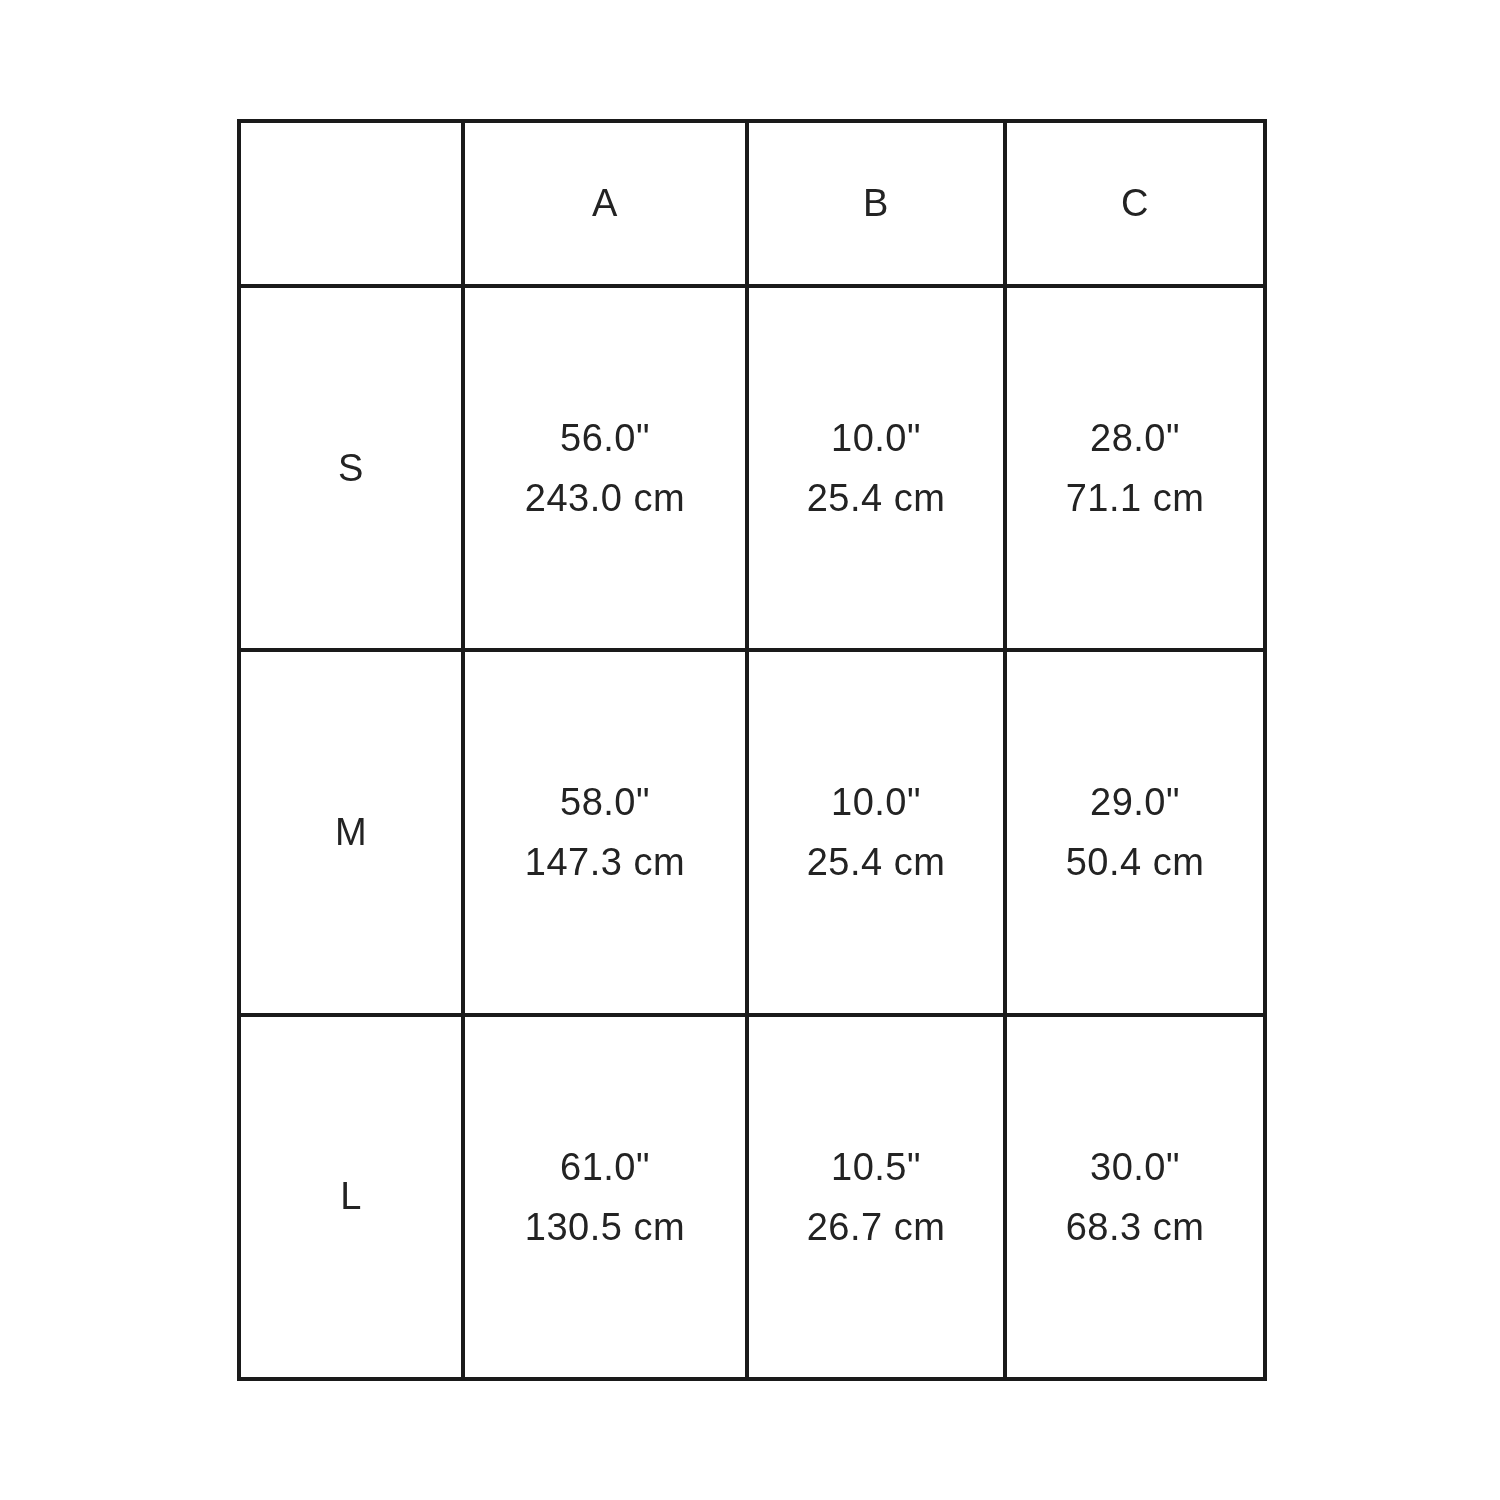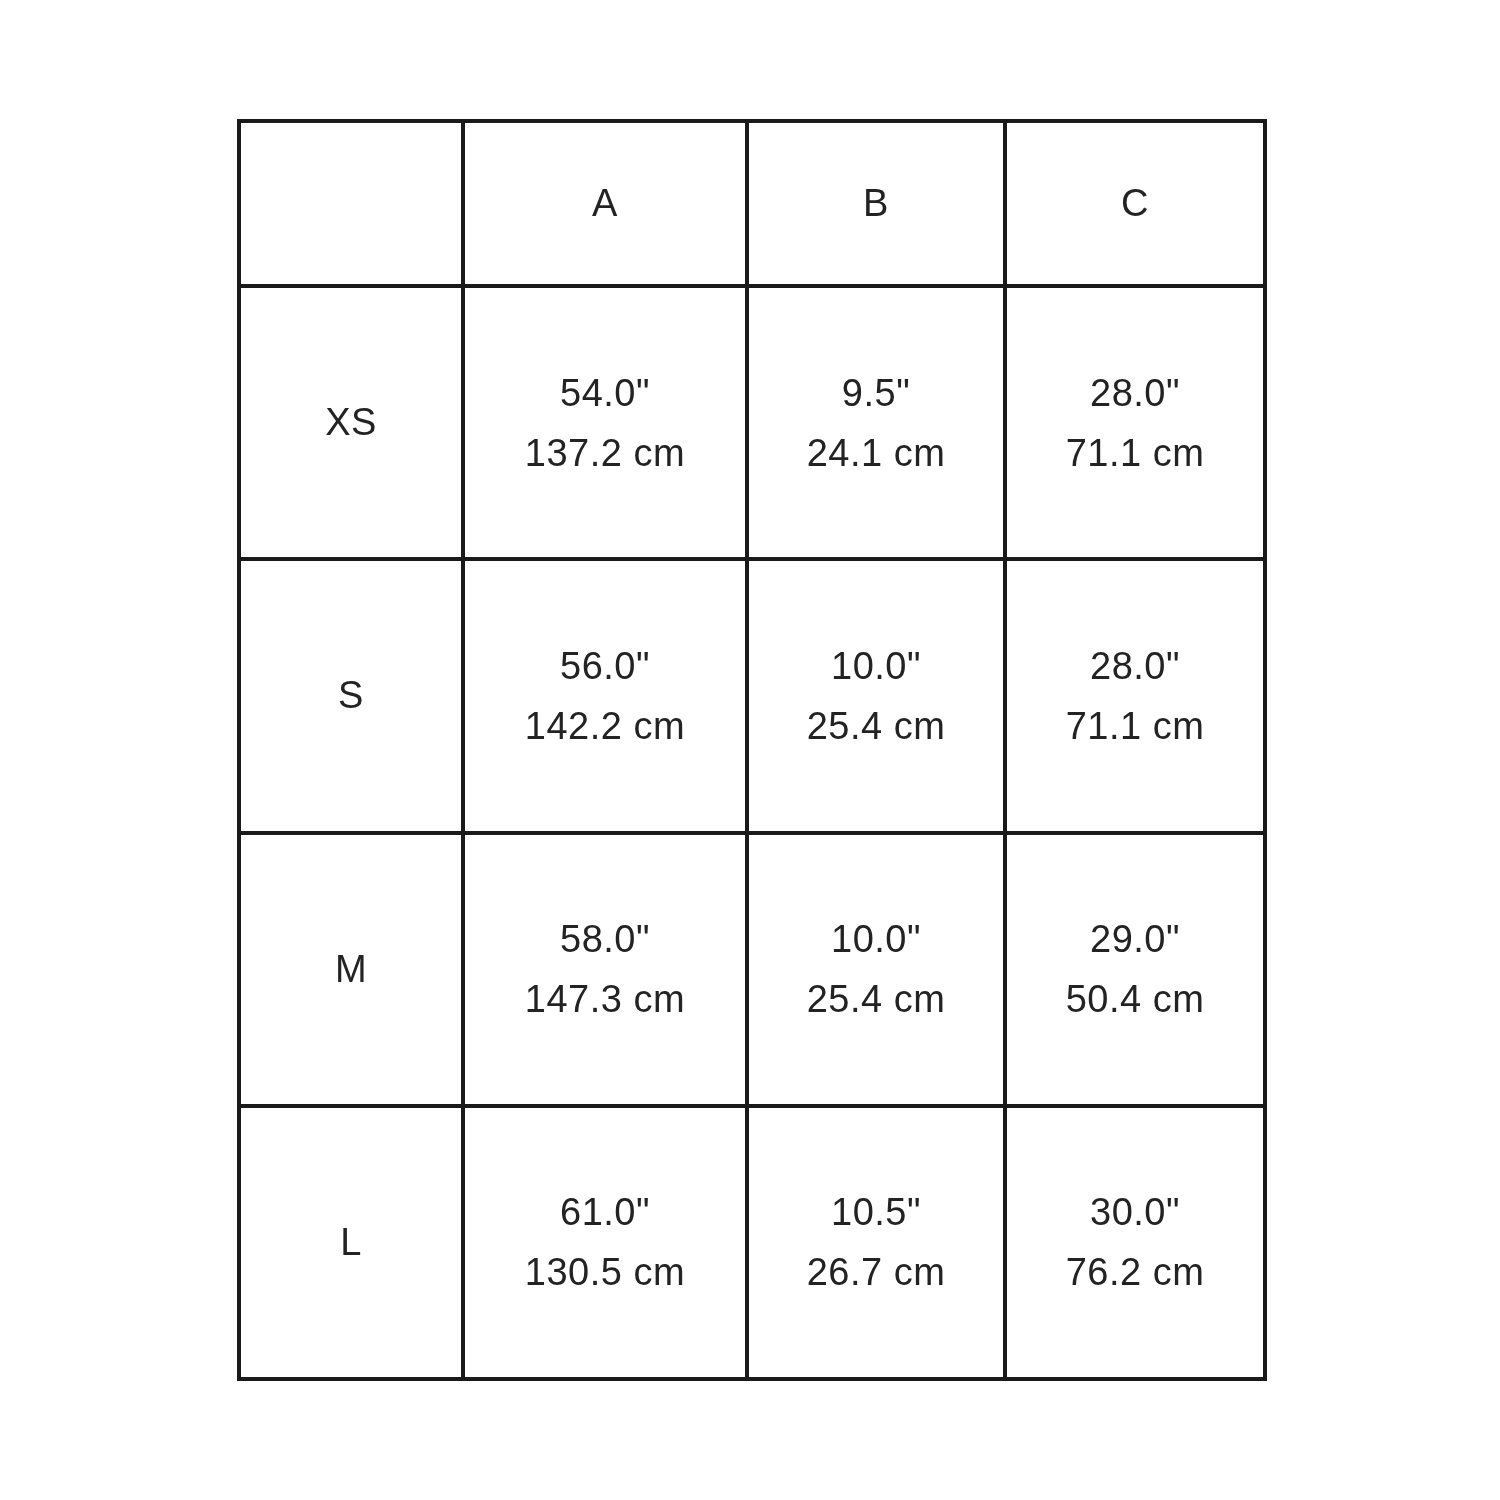--- a/index.html
+++ b/index.html
@@ -61,39 +61,24 @@
     <thead>
       <tr>
         <th></th>
         <th>A</th>
         <th>B</th>
         <th>C</th>
       </tr>
     </thead>
     <tbody>
       <tr>
-        <td>XS</td>
-        <td class="measure">
-          <div class="line">54.0"</div>
-          <div class="line">137.2 cm</div>
-        </td>
-        <td class="measure">
-          <div class="line">9.5"</div>
-          <div class="line">24.1 cm</div>
-        </td>
-        <td class="measure">
-          <div class="line">28.0"</div>
-          <div class="line">71.1 cm</div>
-        </td>
-      </tr>
-      <tr>
         <td>S</td>
         <td class="measure">
           <div class="line">56.0"</div>
-          <div class="line">142.2 cm</div>
+          <div class="line">243.0 cm</div>
         </td>
         <td class="measure">
           <div class="line">10.0"</div>
           <div class="line">25.4 cm</div>
         </td>
         <td class="measure">
           <div class="line">28.0"</div>
           <div class="line">71.1 cm</div>
         </td>
       </tr>
@@ -117,18 +102,18 @@
         <td class="measure">
           <div class="line">61.0"</div>
           <div class="line">130.5 cm</div>
         </td>
         <td class="measure">
           <div class="line">10.5"</div>
           <div class="line">26.7 cm</div>
         </td>
         <td class="measure">
           <div class="line">30.0"</div>
-          <div class="line">76.2 cm</div>
+          <div class="line">68.3 cm</div>
         </td>
       </tr>
     </tbody>
   </table>
 </div>
 
 </body></html>

